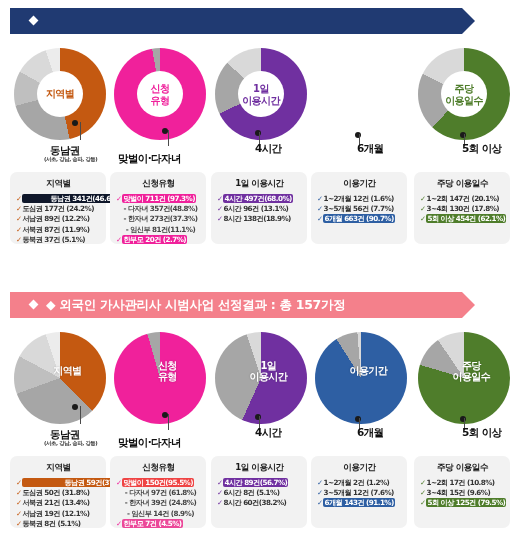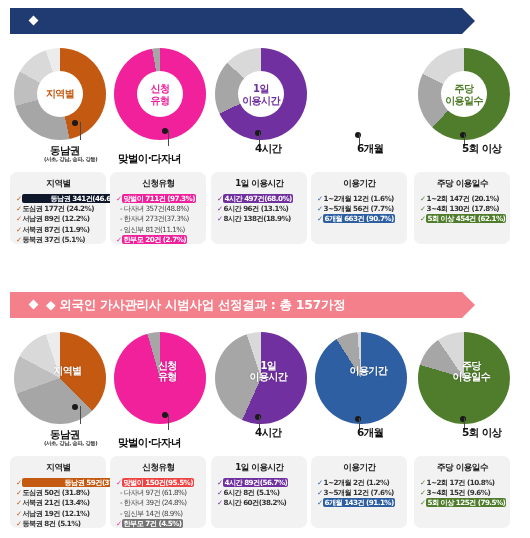--- a/index.html
+++ b/index.html
@@ -96,21 +96,21 @@
   .legend-title {
     text-align: center; font-size: 8.6px; font-weight: bold;
     color: #1a1a1a; letter-spacing: -0.5px; margin-bottom: 4px;
   }
   .legend-item {
     font-size: 7.2px; letter-spacing: -0.55px;
     line-height: 1.42; white-space: nowrap; color: #333;
     font-weight: bold;
   }
   .legend-item .chk { font-weight: bold; margin-right: 1px; }
-  .legend-item.sub { padding-left: 4px; color: #444; font-weight: normal; }
+  .legend-item.sub { padding-left: 4px; color: #444; font-weight: bold; text-align: center; }
   .legend-item.hl { font-weight: bold; }
   .legend-item .hlmark {
     padding: 0 1px; border-radius: 2px;
   }
 </style>
 </head>
 <body>
 
 <div class="page">
 
@@ -272,21 +272,21 @@
         <div class="legend-item"><span class="chk" style="color: rgb(196, 89, 17);">✓</span><span>서북권 21건 (13.4%)</span></div>
         <div class="legend-item"><span class="chk" style="color: rgb(196, 89, 17);">✓</span><span>서남권 19건 (12.1%)</span></div>
         <div class="legend-item"><span class="chk" style="color: rgb(196, 89, 17);">✓</span><span>동북권 8건 (5.1%)</span></div>
       </div>
       <div class="legend-box" style="left: 110px;">
         <div class="legend-title">신청유형</div>
         <div class="legend-item hl"><span class="chk" style="color: rgb(240, 33, 155);">✓</span><span class="hlmark" style="color: rgb(255, 255, 255); background: #ef4444;">맞벌이 150건(95.5%)</span></div>
         <div class="legend-item sub"><span>- 다자녀 97건 (61.8%)</span></div>
         <div class="legend-item sub"><span>- 한자녀 39건 (24.8%)</span></div>
         <div class="legend-item sub"><span>- 임신부 14건 (8.9%)</span></div>
-        <div class="legend-item hl"><span class="chk" style="color: rgb(240, 33, 155);">✓</span><span class="hlmark" style="color: rgb(255, 255, 255); background: #737373;">한부모 7건 (4.5%)</span></div>
+        <div class="legend-item hl"><span class="chk" style="color: rgb(240, 33, 155);">✓</span><span class="hlmark" style="color: rgb(255, 255, 255); background: #ec4899;">한부모 7건 (4.5%)</span></div>
       </div>
       <div class="legend-box" style="left: 211px;">
         <div class="legend-title">1일 이용시간</div>
         <div class="legend-item hl"><span class="chk" style="color: rgb(112, 48, 160);">✓</span><span class="hlmark" style="color: rgb(255, 255, 255); background: rgb(112, 48, 160);">4시간 89건(56.7%)</span></div>
         <div class="legend-item"><span class="chk" style="color: rgb(112, 48, 160);">✓</span><span>6시간 8건 (5.1%)</span></div>
         <div class="legend-item"><span class="chk" style="color: rgb(112, 48, 160);">✓</span><span>8시간 60건(38.2%)</span></div>
       </div>
       <div class="legend-box" style="left: 311px;">
         <div class="legend-title">이용기간</div>
         <div class="legend-item"><span class="chk" style="color: rgb(46, 95, 163);">✓</span><span>1~2개월 2건 (1.2%)</span></div>

